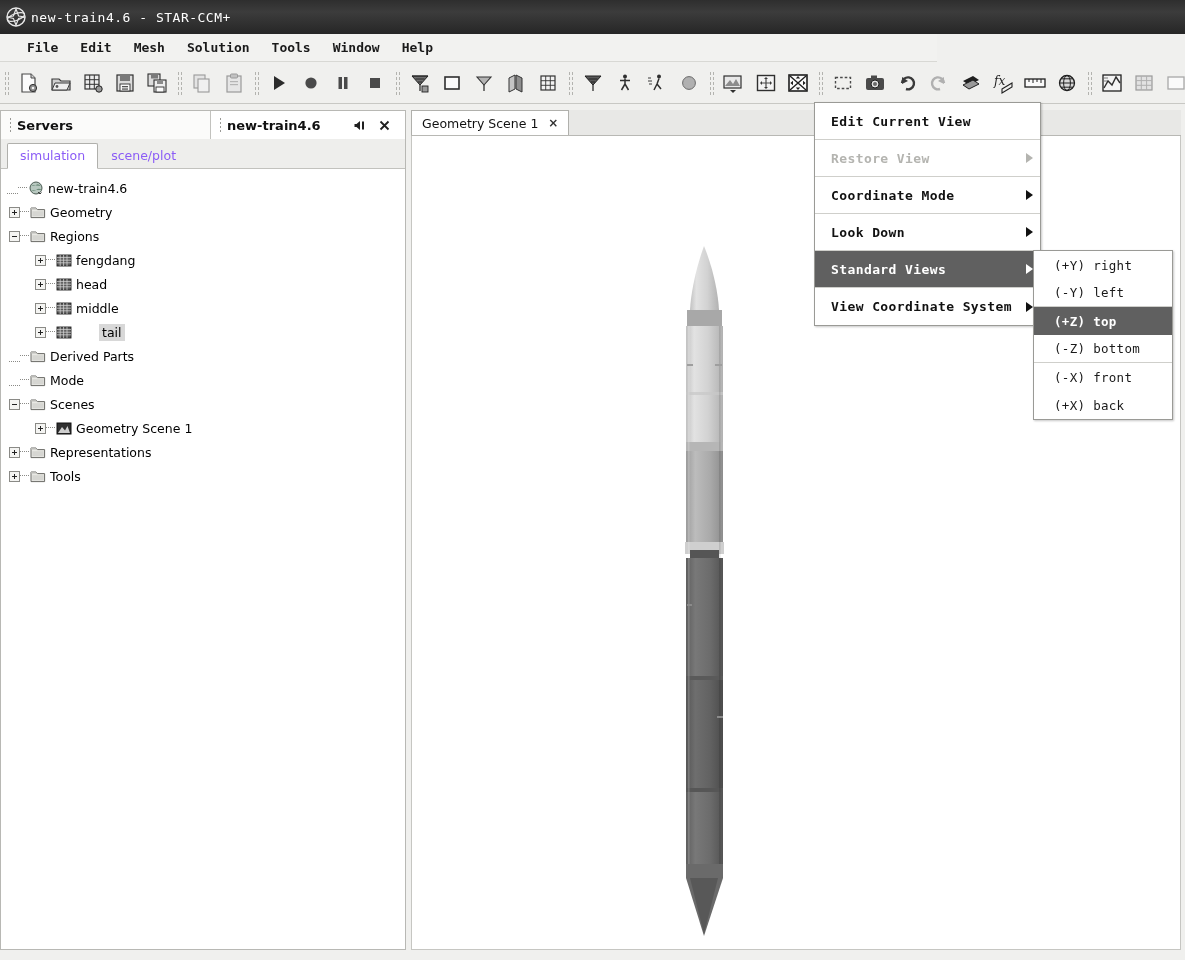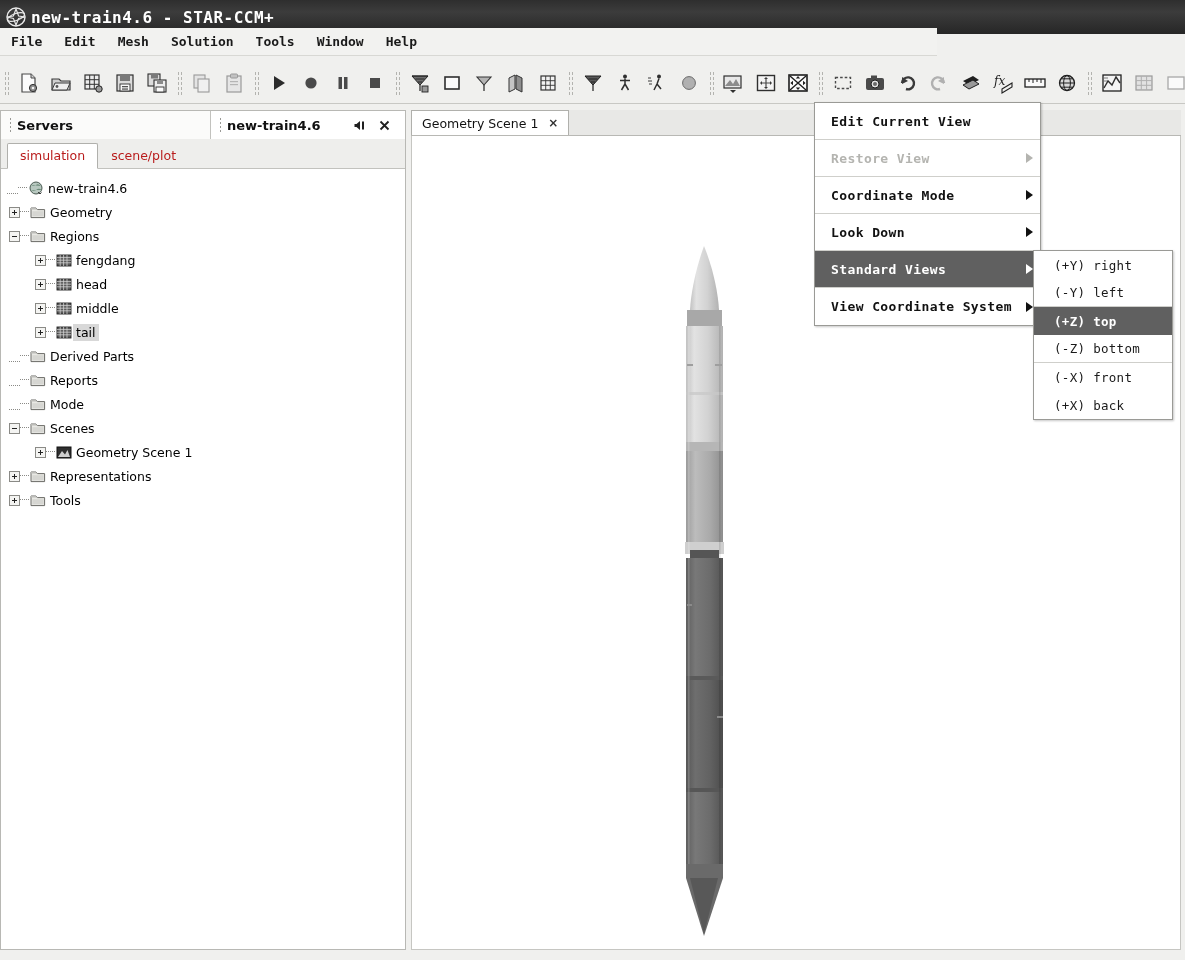--- a/index.html
+++ b/index.html
@@ -15,28 +15,28 @@
   
   .titlebar{
     position:absolute;left:0;top:0;width:1185px;height:34px;
     background:linear-gradient(to bottom,#2e2e2e 0%,#3c3c3c 35%,#262626 100%);
     display:flex;align-items:center;
   }
   .title-icon{width:22px;height:22px;margin-left:5px;margin-right:4px;position:relative;flex:0 0 auto;}
   .title-icon svg{display:block;}
   .title-text{
     color:#ffffff;font-family:"DejaVu Sans Mono",monospace;
-    font-size:16px;font-weight:bold;letter-spacing:0.5px;white-space:nowrap;
+    font-size:13px;font-weight:normal;letter-spacing:0.5px;white-space:nowrap;
   }
 
   
   .menubar{
-    position:absolute;left:0;top:28px;width:937px;height:28px;
+    position:absolute;left:0;top:34px;width:937px;height:28px;
     background:#f2f2f0;border-bottom:1px solid #d8d8d4;
-    display:flex;align-items:center;padding-left:0;box-sizing:border-box;
+    display:flex;align-items:center;padding-left:16px;box-sizing:border-box;
   }
   .menubar .mi{
     font-family:"DejaVu Sans Mono",monospace;font-size:13px;font-weight:bold;
     color:#1a1a1a;padding:3px 11px;white-space:nowrap;cursor:default;
   }
 
   
   .toolbar{
     position:absolute;left:0;top:62px;width:1185px;height:42px;
     background:#f0f0ee;border-bottom:1px solid #c8c8c4;
@@ -77,35 +77,35 @@
   .exp-tab.active{flex:1;background:#ffffff;border-right:none;}
   .exp-tab .winbtns{margin-left:auto;display:flex;align-items:center;gap:8px;padding-right:5px;}
   .wb{width:16px;height:16px;display:flex;align-items:center;justify-content:center;cursor:default;}
 
   .sub-tabs{
     position:absolute;left:0;top:28px;width:100%;height:30px;
     background:#eeeeec;border-bottom:1px solid #c2c2be;box-sizing:border-box;
     display:flex;align-items:flex-end;padding-left:6px;
   }
   .sub-tab{
-    font-size:12.5px;color:#b91c1c;padding:4px 12px 5px 12px;cursor:default;
+    font-size:12.5px;color:#8b5cf6;padding:4px 12px 5px 12px;cursor:default;
     border:1px solid transparent;border-bottom:none;box-sizing:border-box;
   }
   .sub-tab.active{
     background:#ffffff;border:1px solid #b0b0ac;border-bottom:1px solid #ffffff;
     border-radius:2px 2px 0 0;margin-bottom:-1px;
   }
 
   .tree{
     position:absolute;left:0;top:59px;width:100%;bottom:0;
     background:#ffffff;padding-top:6px;box-sizing:border-box;overflow:hidden;
   }
   .node{display:flex;align-items:center;height:24px;white-space:nowrap;cursor:default;}
   .node .lbl{font-size:12.5px;color:#000;padding:1px 3px;}
-  .node .lbl.sel{background:#d8d8d8;}
+  .node .lbl.sel{background:#d8d8d8;margin-left:26px;}
   .expander{
     width:11px;height:11px;flex:0 0 auto;border:1px solid #8a8a86;background:#f4f4f2;
     position:relative;box-sizing:border-box;cursor:default;
   }
   .expander:before{
     content:"";position:absolute;left:2px;top:4px;width:5px;height:1px;background:#222;
   }
   .expander.plus:after{
     content:"";position:absolute;left:4px;top:2px;width:1px;height:5px;background:#222;
   }
@@ -546,35 +546,20 @@
           </span>
           <span class="dash"></span>
           <span class="ico">
             <svg width="16" height="14" viewBox="0 0 16 14">
               <path d="M1 3 h5 l1.4 1.6 h7.2 v8 H1 Z" fill="#e8e8e4" stroke="#6a6a66" stroke-width="1"></path>
               <path d="M1 3 h5 l1.4 1.6 H1 Z" fill="#bcbcb8"></path>
               <rect x="2.4" y="6.2" width="11.2" height="5" fill="#d6d6d2"></rect>
             </svg>
           </span>
           <span class="lbl">Derived Parts</span>
-        </div>
-        <div class="node">
-          <span class="spacer" style="width: 8px;"></span>
-          <span class="spacer" style="width: 11px;">
-            <span style="display: block; width: 11px; height: 1px; border-top: 1px dotted rgb(138, 138, 134); margin-top: 11px;"></span>
-          </span>
-          <span class="dash"></span>
-          <span class="ico">
-            <svg width="16" height="14" viewBox="0 0 16 14">
-              <path d="M1 3 h5 l1.4 1.6 h7.2 v8 H1 Z" fill="#e8e8e4" stroke="#6a6a66" stroke-width="1"></path>
-              <path d="M1 3 h5 l1.4 1.6 H1 Z" fill="#bcbcb8"></path>
-              <rect x="2.4" y="6.2" width="11.2" height="5" fill="#d6d6d2"></rect>
-            </svg>
-          </span>
-          <span class="lbl">Reports</span>
         </div>
         <div class="node">
           <span class="spacer" style="width: 8px;"></span>
           <span class="spacer" style="width: 11px;">
             <span style="display: block; width: 11px; height: 1px; border-top: 1px dotted rgb(138, 138, 134); margin-top: 11px;"></span>
           </span>
           <span class="dash"></span>
           <span class="ico">
             <svg width="16" height="14" viewBox="0 0 16 14">
               <path d="M1 3 h5 l1.4 1.6 h7.2 v8 H1 Z" fill="#e8e8e4" stroke="#6a6a66" stroke-width="1"></path>

